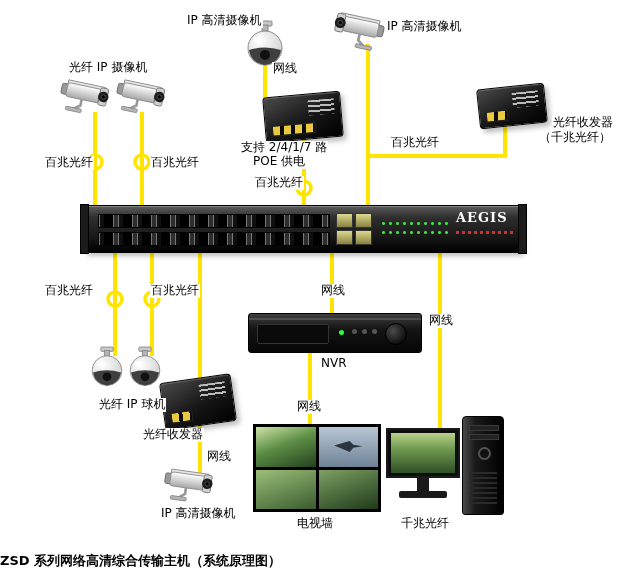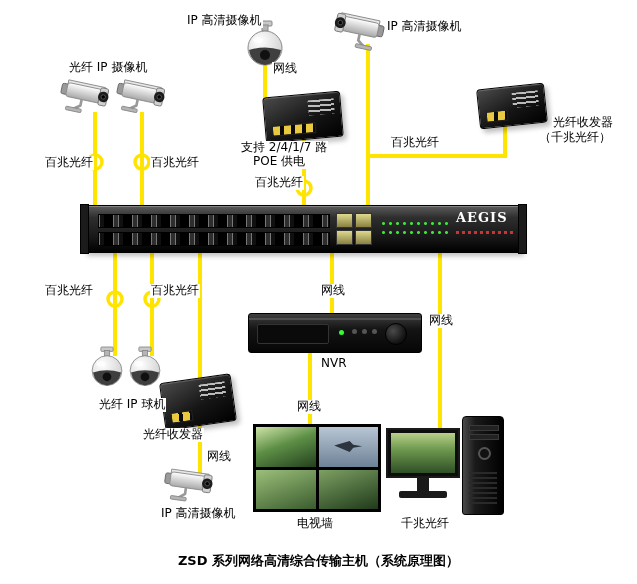--- a/index.html
+++ b/index.html
@@ -2,21 +2,21 @@
 <html><head>
 <meta charset="utf-8">
 <style>
   html,body{margin:0;padding:0;background:#fff;}
   .canvas{position:relative;width:637px;height:584px;background:#fff;
           font-family:"DejaVu Sans","Liberation Sans",sans-serif;overflow:hidden;}
   .cable-layer{position:absolute;left:0;top:0;}
   .dev{position:absolute;}
   .lbl{position:absolute;font-size:12px;color:#000;background:#fff;padding:0 1px;
        white-space:nowrap;line-height:1.15;}
-  .caption{position:absolute;left:0;top:552px;width:100%;text-align:center;
+  .caption{position:absolute;left:0;top:552px;width:100%;text-align:left;
            font-weight:bold;font-size:13px;color:#000;}
 
   
   .switch{position:absolute;left:85px;top:205px;width:435px;height:46px;border-radius:2px;
           background:linear-gradient(180deg,#5c5c5c,#2e2e2e 25%,#161616 70%,#000);
           border:1px solid #000;box-shadow:inset 0 1px 0 rgba(255,255,255,.25),2px 3px 5px rgba(0,0,0,.25);}
   .ear{position:absolute;top:-2px;width:7px;height:48px;background:#1b1b1b;border:1px solid #000;}
   .ear.left{left:-6px}.ear.right{right:-6px}
   .sfp-row{position:absolute;left:12px;width:230px;height:12px;border:1px solid #000;
            background:repeating-linear-gradient(90deg,#777 0 1px,#101010 1px 5px,#000 5px 14px,#777 14px 15px,#2e2e2e 15px 19px);}

